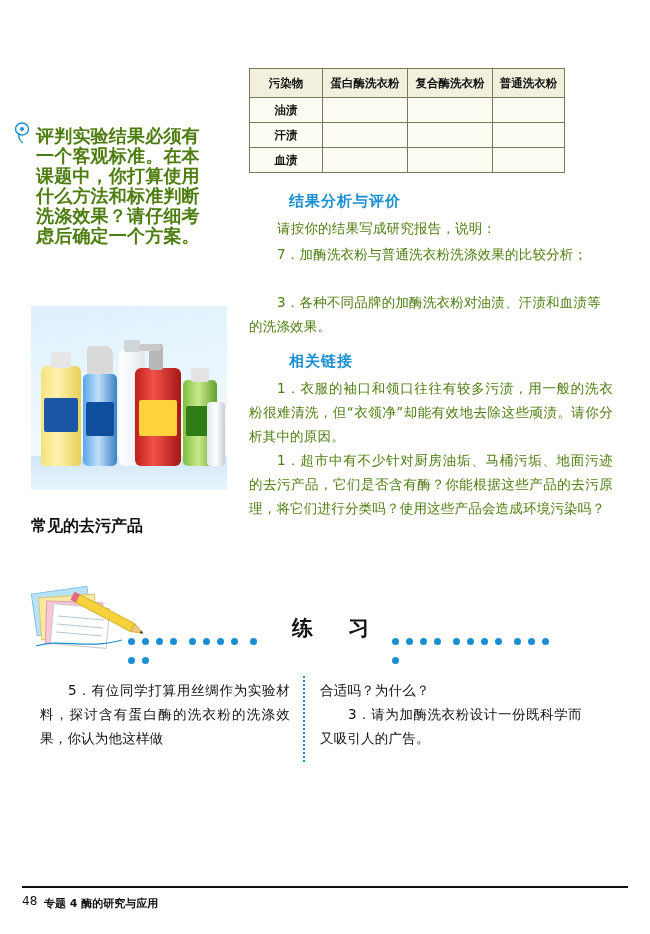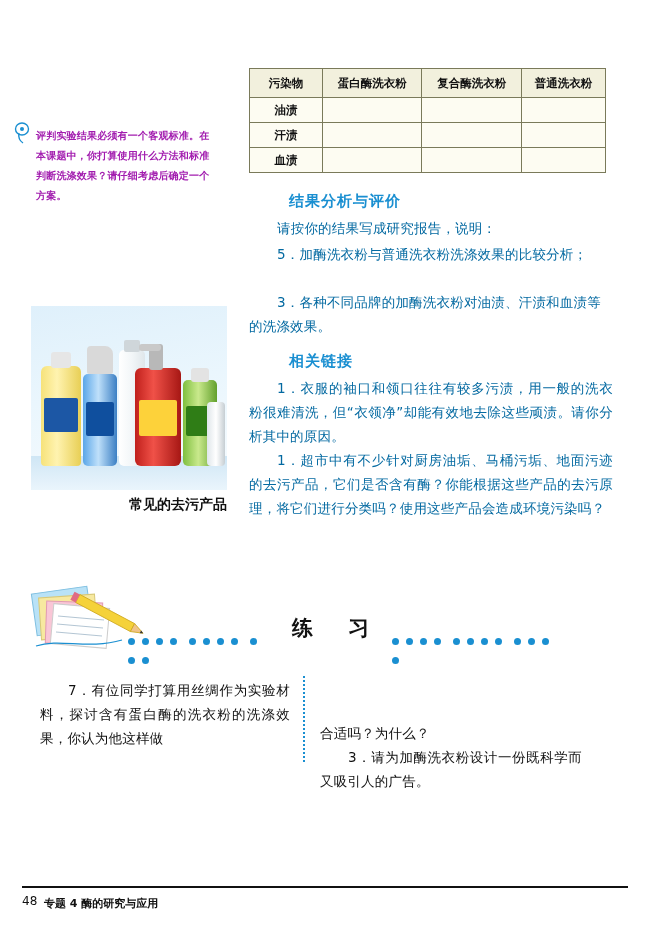--- a/index.html
+++ b/index.html
@@ -23,21 +23,21 @@
 
   
   .table-wrap {
     position: absolute;
     left: 249px;
     top: 68px;
     width: 363px;
   }
   table.exp-table {
     border-collapse: collapse;
-    width: 357px;
+    width: 316px;
     background: #14532d;
   }
   table.exp-table td, table.exp-table th {
     border: 1px solid #7a7a5a;
     height: 22px;
     font-size: 11.5px;
     font-weight: bold;
     color: #111;
     text-align: center;
     padding: 1px 2px;
@@ -55,23 +55,23 @@
   table.exp-table tbody td.cell {
     background: #fdfcf2;
   }
 
   
   .note {
     position: absolute;
     left: 36px;
     top: 126px;
     width: 176px;
-    font-size: 10px;
+    font-size: 18px;
     line-height: 20px;
-    color: #a21caf;
+    color: #4d7c0f;
     font-weight: bold;
     letter-spacing: .2px;
   }
   .note-icon {
     position: absolute;
     left: 14px;
     top: 122px;
     width: 20px;
     height: 22px;
   }
@@ -86,21 +86,21 @@
     letter-spacing: 1px;
   }
   #sec1 { left: 289px; top: 192px; }
   #sec2 { left: 289px; top: 352px; }
 
   
   .para {
     position: absolute;
     font-size: 13.5px;
     line-height: 24px;
-    color: #0369a1;
+    color: #4d7c0f;
     text-align: justify;
     letter-spacing: .2px;
   }
   .indent2 { text-indent: 28px; }
 
   #p-intro { left: 249px; top: 216px; width: 364px; }
   #p-l1 { left: 249px; top: 242px; width: 364px; }
   #p-l2 { left: 249px; top: 266px; width: 364px; }
   #p-l3 { left: 249px; top: 290px; width: 364px; }
   #p-l3b { left: 249px; top: 314px; width: 364px; }
@@ -114,24 +114,24 @@
     left: 31px;
     top: 306px;
     width: 196px;
     height: 184px;
     background: linear-gradient(170deg,#dff0fb 0%,#eaf6fd 45%,#f6fbfe 100%);
     overflow: hidden;
   }
   .caption {
     position: absolute;
     left: 31px;
-    top: 496px;
+    top: 516px;
     width: 196px;
-    text-align: right;
-    font-size: 14px;
+    text-align: left;
+    font-size: 16px;
     color: #111;
     font-weight: bold;
   }
   .bottle { position: absolute; }
 
   
   .ex-title {
     position: absolute;
     left: 292px;
     top: 614px;
@@ -164,21 +164,21 @@
   
   .ex-col {
     position: absolute;
     font-size: 13.5px;
     line-height: 24px;
     color: #111;
     text-align: justify;
     letter-spacing: .2px;
   }
   #ex-left { left: 40px; top: 678px; width: 250px; }
-  #ex-right { left: 320px; top: 678px; width: 262px; margin-top: 43px; }
+  #ex-right { left: 320px; top: 678px; width: 262px; }
 
   .dotcol {
     position: absolute;
     left: 303px;
     top: 676px;
     height: 86px;
     border-left: 2px dotted #1a8fd1;
   }
 
   
@@ -249,21 +249,21 @@
     <svg width="20" height="22" viewBox="0 0 20 22">
       <ellipse cx="8" cy="7" rx="6.5" ry="6" fill="none" stroke="#1a8fd1" stroke-width="1.4"></ellipse>
       <path d="M5 11 C4 16, 6 19, 9 21" fill="none" stroke="#1a8fd1" stroke-width="1.4"></path>
       <circle cx="8" cy="7" r="2" fill="#1a8fd1"></circle>
     </svg>
   </div>
   <div class="note">评判实验结果必须有一个客观标准。在本课题中，你打算使用什么方法和标准判断洗涤效果？请仔细考虑后确定一个方案。</div>
 
   <div class="sec-head" id="sec1">结果分析与评价</div>
   <div class="para indent2" id="p-intro">请按你的结果写成研究报告，说明：</div>
-  <div class="para indent2" id="p-l1">5．加酶洗衣粉与普通洗衣粉洗涤效果的比较分析；</div>
+  <div class="para indent2" id="p-l1">7．加酶洗衣粉与普通洗衣粉洗涤效果的比较分析；</div>
   <div class="para indent2" id="p-l3">3．各种不同品牌的加酶洗衣粉对油渍、汗渍和血渍等</div>
   <div class="para" id="p-l3b">的洗涤效果。</div>
 
   <div class="sec-head" id="sec2">相关链接</div>
   <div class="para indent2" id="p-r1">1．衣服的袖口和领口往往有较多污渍，用一般的洗衣粉很难清洗，但“衣领净”却能有效地去除这些顽渍。请你分析其中的原因。</div>
   <div class="para indent2" id="p-r2">1．超市中有不少针对厨房油垢、马桶污垢、地面污迹的去污产品，它们是否含有酶？你能根据这些产品的去污原理，将它们进行分类吗？使用这些产品会造成环境污染吗？</div>
 
   <div class="photo">
 
     <div style="position:absolute;left:0;top:150px;width:196px;height:34px;background:linear-gradient(180deg,#cfe6f5,#eaf5fc);"></div>
@@ -320,21 +320,21 @@
   </div>
   <div class="ex-title">练 习</div>
   <div class="dots-right">
     <span class="dot"></span><span class="dot"></span><span class="dot"></span><span class="dot"></span>
     <span class="dot"></span><span class="dot"></span><span class="dot"></span><span class="dot"></span>
     <span class="dot"></span><span class="dot"></span><span class="dot"></span><span class="dot"></span>
   </div>
 
   <div class="dotcol"></div>
   <div class="ex-col" id="ex-left">
-    <div class="indent2">7．有位同学打算用丝绸作为实验材料，探讨含有蛋白酶的洗衣粉的洗涤效果，你认为他这样做</div>
+    <div class="indent2">5．有位同学打算用丝绸作为实验材料，探讨含有蛋白酶的洗衣粉的洗涤效果，你认为他这样做</div>
   </div>
   <div class="ex-col" id="ex-right">
     <div>合适吗？为什么？</div>
     <div class="indent2">3．请为加酶洗衣粉设计一份既科学而又吸引人的广告。</div>
   </div>
 
   <div class="footer-rule"></div>
   <div class="footer-num">48</div>
   <div class="footer-text">专题 4  酶的研究与应用</div>
 

